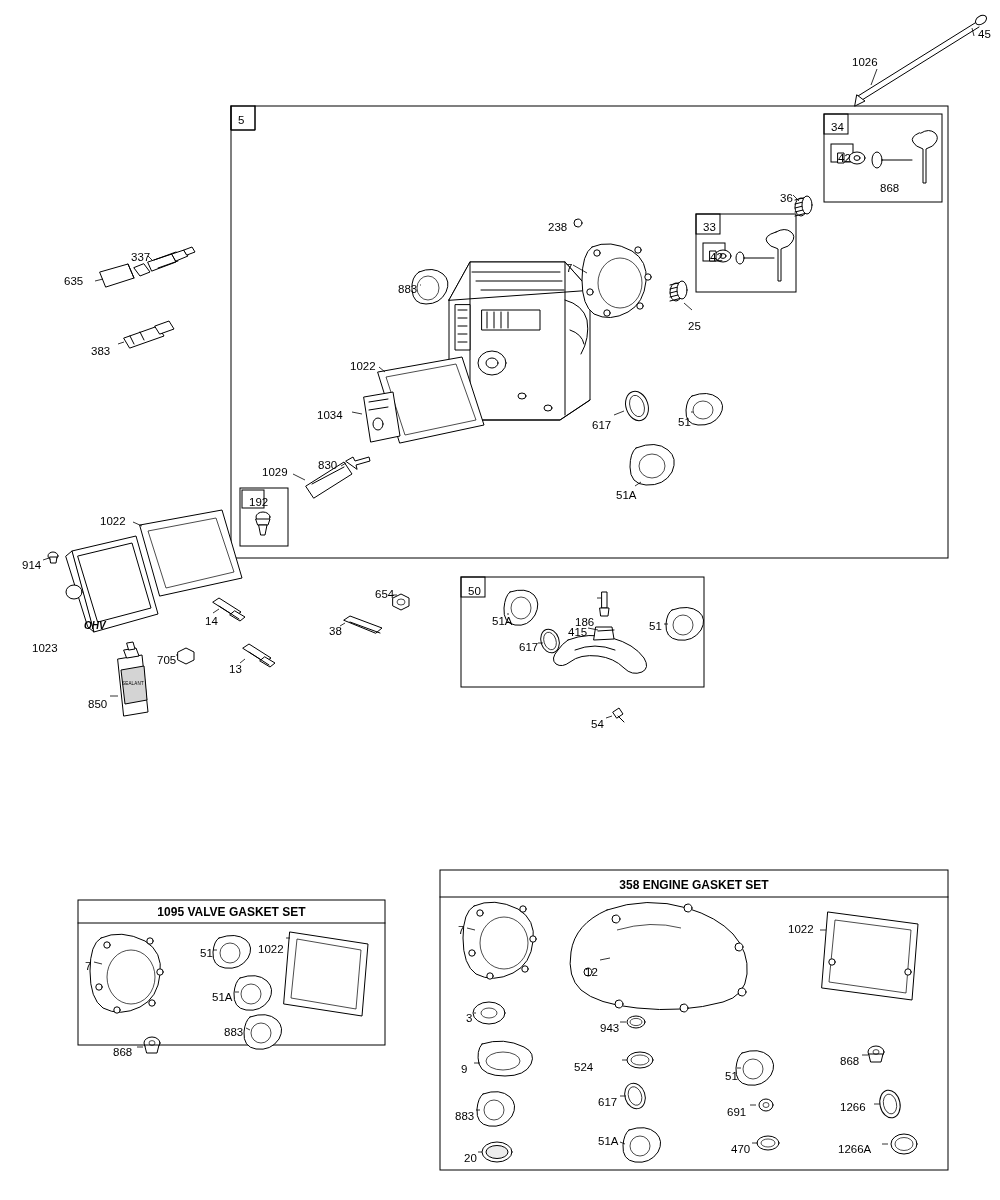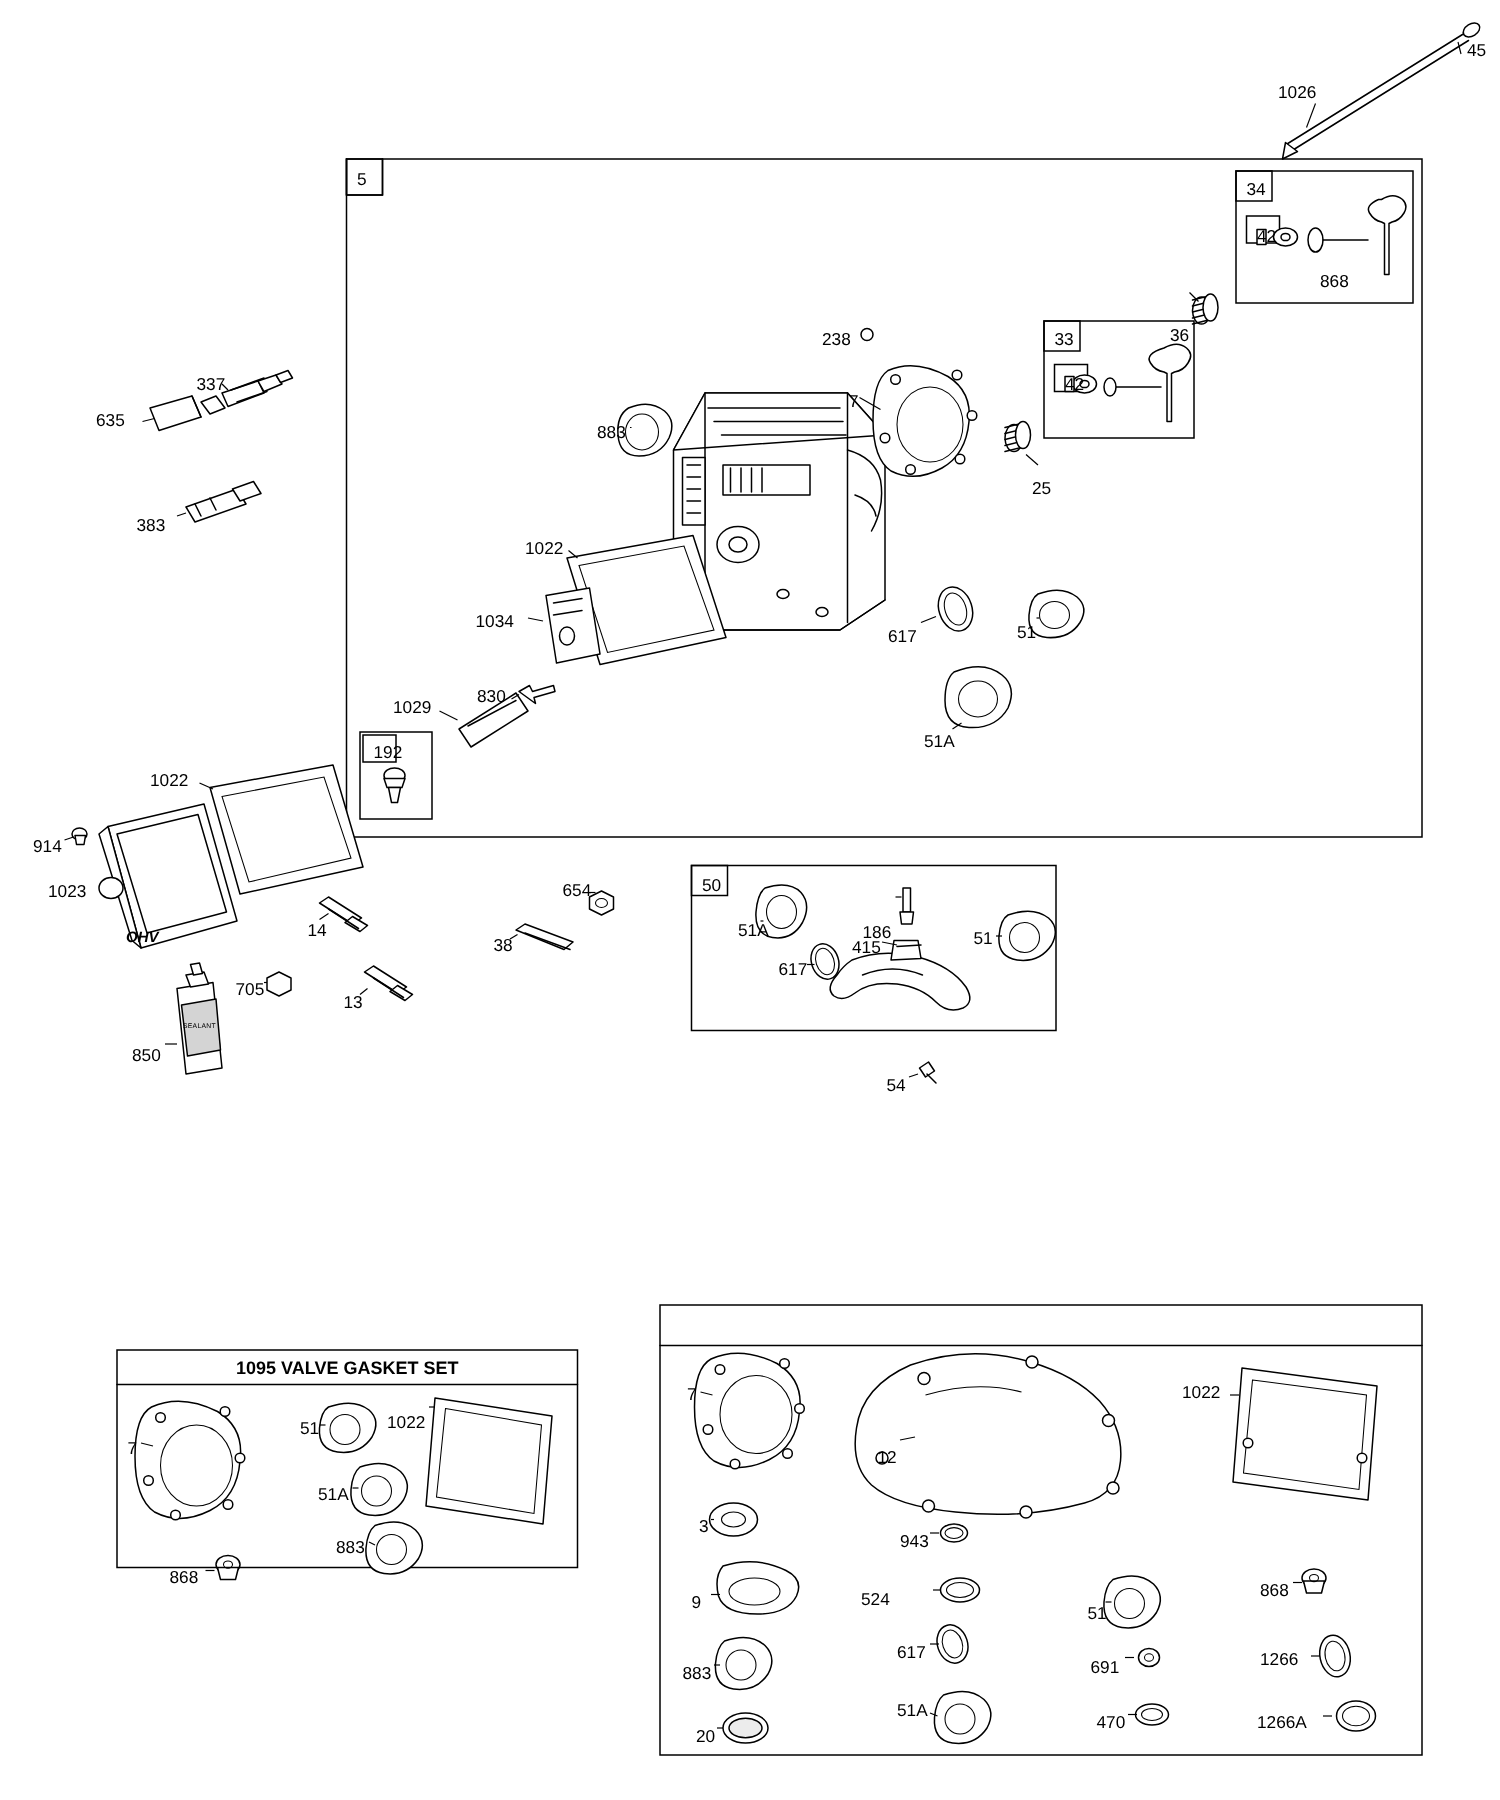--- a/index.html
+++ b/index.html
@@ -383,50 +383,51 @@
     <path class="lead" d="M752 1143 l6 0"></path>
 
     <ellipse class="sf" cx="904" cy="1144" rx="13" ry="10"></ellipse>
     <ellipse class="thin" cx="904" cy="1144" rx="9" ry="6.5"></ellipse>
     <path class="lead" d="M882 1144 l6 0"></path>
   </svg>
 
   
   <div class="panel-title" style="left:78px; top:905px; width:307px;">1095 VALVE GASKET SET</div>
 
+  <div class="panel-title" style="left:440px; top:878px; width:508px;">358 ENGINE GASKET SET</div>
 
   
   <div id="callouts">
       <div class="lbl" style="left: 852px; top: 56px;">1026</div>
       <div class="lbl" style="left: 978px; top: 28px;">45</div>
       <div class="lbl" style="left: 238px; top: 114px;">5</div>
       <div class="lbl" style="left: 831px; top: 121px;">34</div>
       <div class="lbl" style="left: 838px; top: 152px;">42</div>
       <div class="lbl" style="left: 880px; top: 182px;">868</div>
-      <div class="lbl" style="left: 780px; top: 192px; margin-top: 26px;">36</div>
+      <div class="lbl" style="left: 780px; top: 192px;">36</div>
       <div class="lbl" style="left: 548px; top: 221px;">238</div>
       <div class="lbl" style="left: 703px; top: 221px;">33</div>
       <div class="lbl" style="left: 566px; top: 262px;">7</div>
       <div class="lbl" style="left: 710px; top: 251px;">42</div>
       <div class="lbl" style="left: 131px; top: 251px;">337</div>
       <div class="lbl" style="left: 398px; top: 283px;">883</div>
       <div class="lbl" style="left: 64px; top: 275px;">635</div>
       <div class="lbl" style="left: 688px; top: 320px;">25</div>
       <div class="lbl" style="left: 91px; top: 345px;">383</div>
       <div class="lbl" style="left: 350px; top: 360px;">1022</div>
       <div class="lbl" style="left: 317px; top: 409px;">1034</div>
       <div class="lbl" style="left: 592px; top: 419px;">617</div>
       <div class="lbl" style="left: 678px; top: 416px;">51</div>
       <div class="lbl" style="left: 262px; top: 466px;">1029</div>
       <div class="lbl" style="left: 318px; top: 459px;">830</div>
       <div class="lbl" style="left: 616px; top: 489px;">51A</div>
       <div class="lbl" style="left: 249px; top: 496px;">192</div>
       <div class="lbl" style="left: 100px; top: 515px;">1022</div>
       <div class="lbl" style="left: 22px; top: 559px;">914</div>
-      <div class="lbl" style="left: 32px; top: 589px;">1023</div>
+      <div class="lbl" style="left: 32px; top: 642px;">1023</div>
       <div class="lbl" style="left: 468px; top: 585px;">50</div>
       <div class="lbl" style="left: 575px; top: 616px;">186</div>
       <div class="lbl" style="left: 375px; top: 588px;">654</div>
       <div class="lbl" style="left: 492px; top: 615px;">51A</div>
       <div class="lbl" style="left: 568px; top: 626px;">415</div>
       <div class="lbl" style="left: 649px; top: 620px;">51</div>
       <div class="lbl" style="left: 329px; top: 625px;">38</div>
       <div class="lbl" style="left: 519px; top: 641px;">617</div>
       <div class="lbl" style="left: 205px; top: 615px;">14</div>
       <div class="lbl" style="left: 157px; top: 654px;">705</div>

